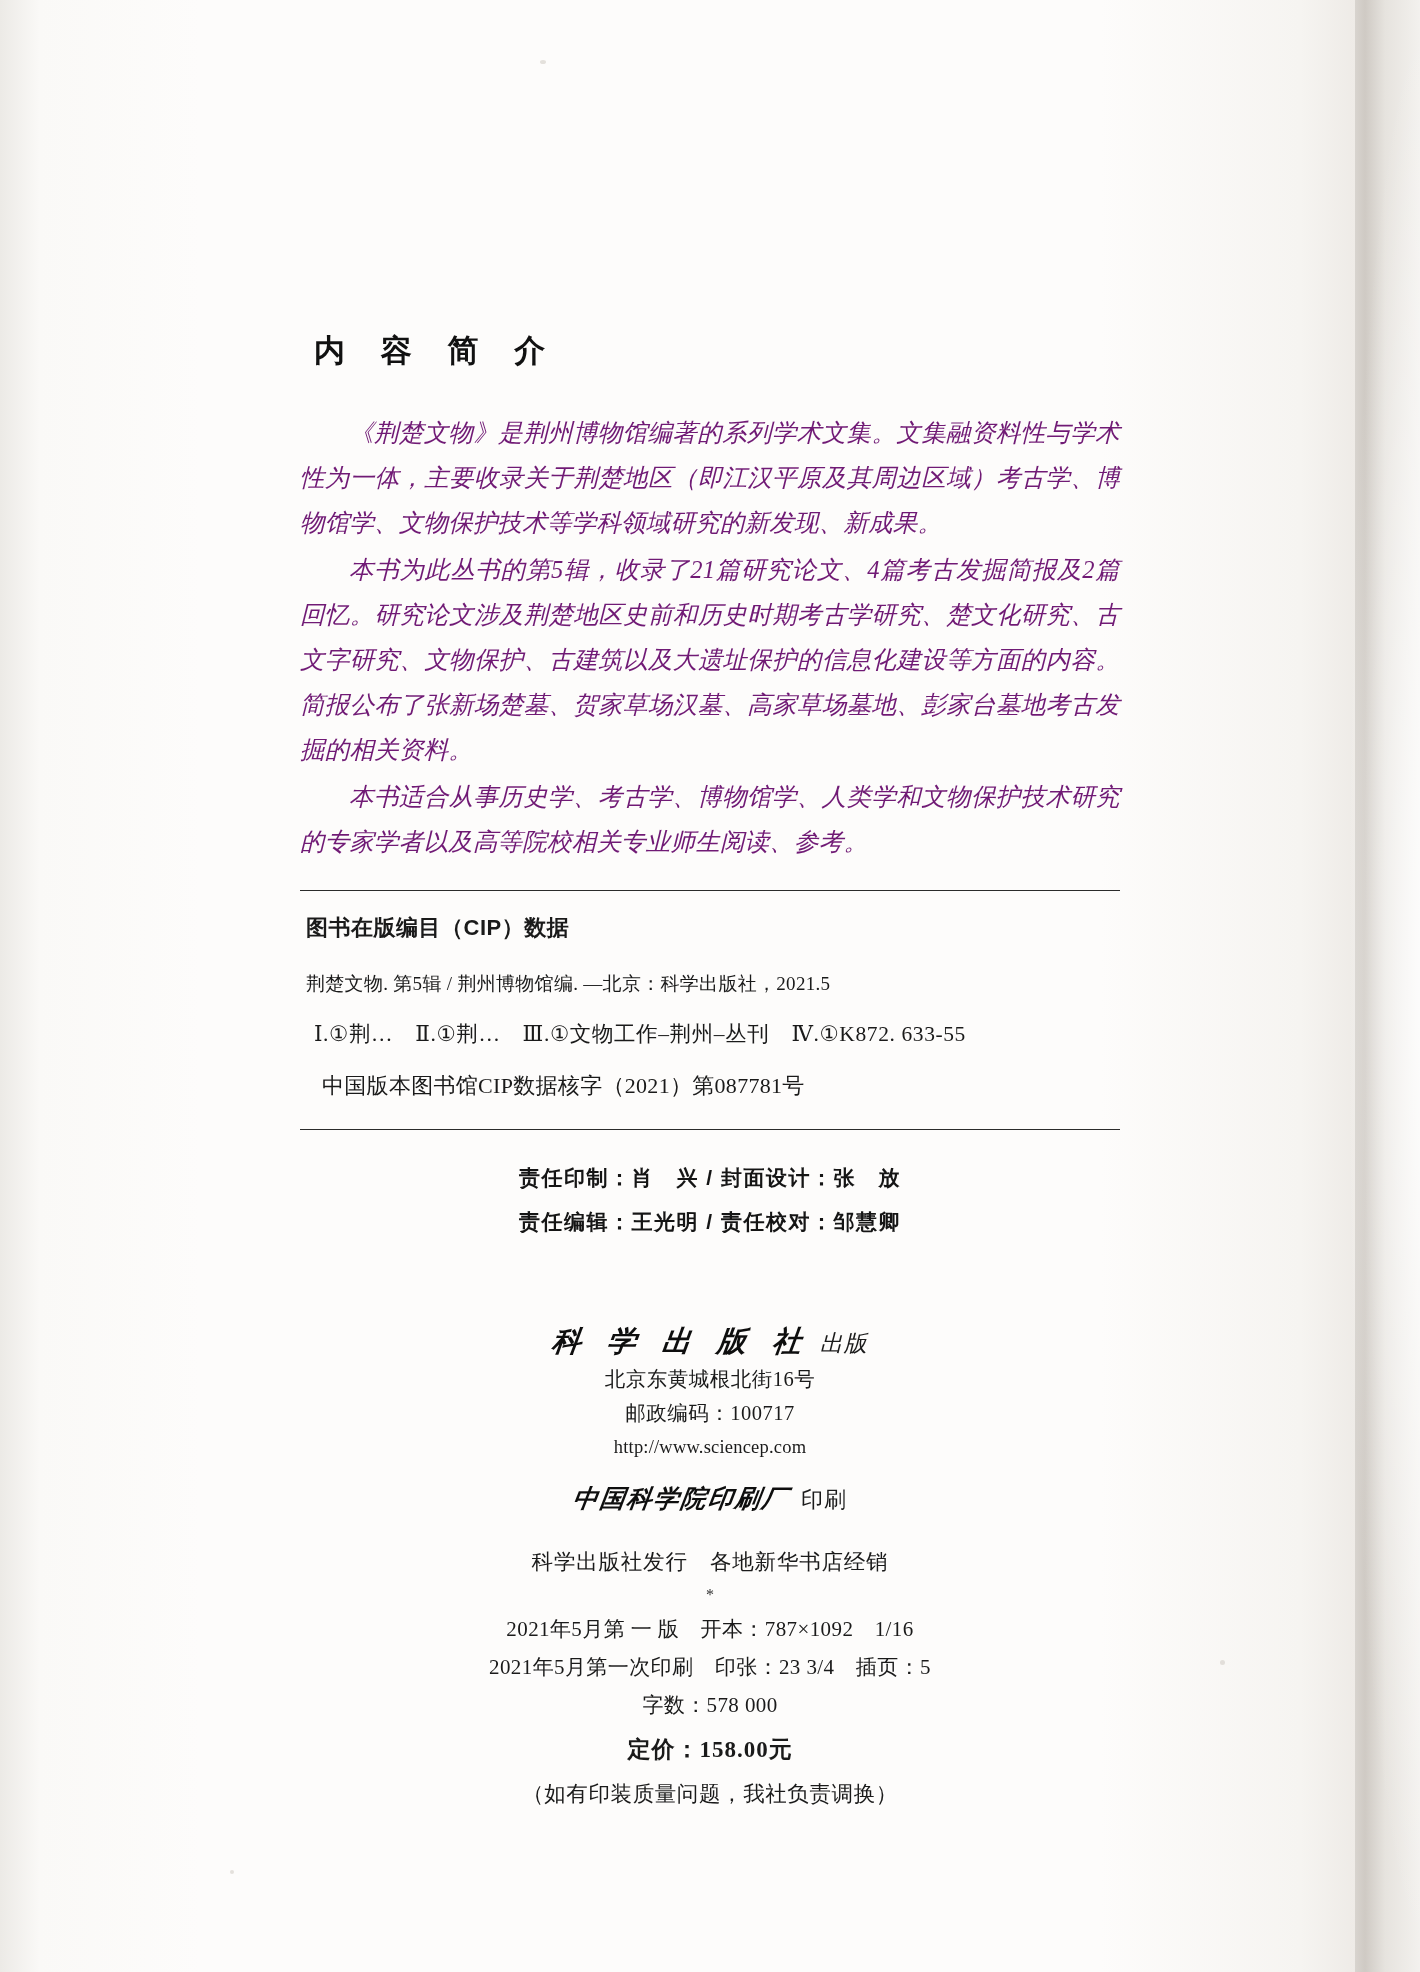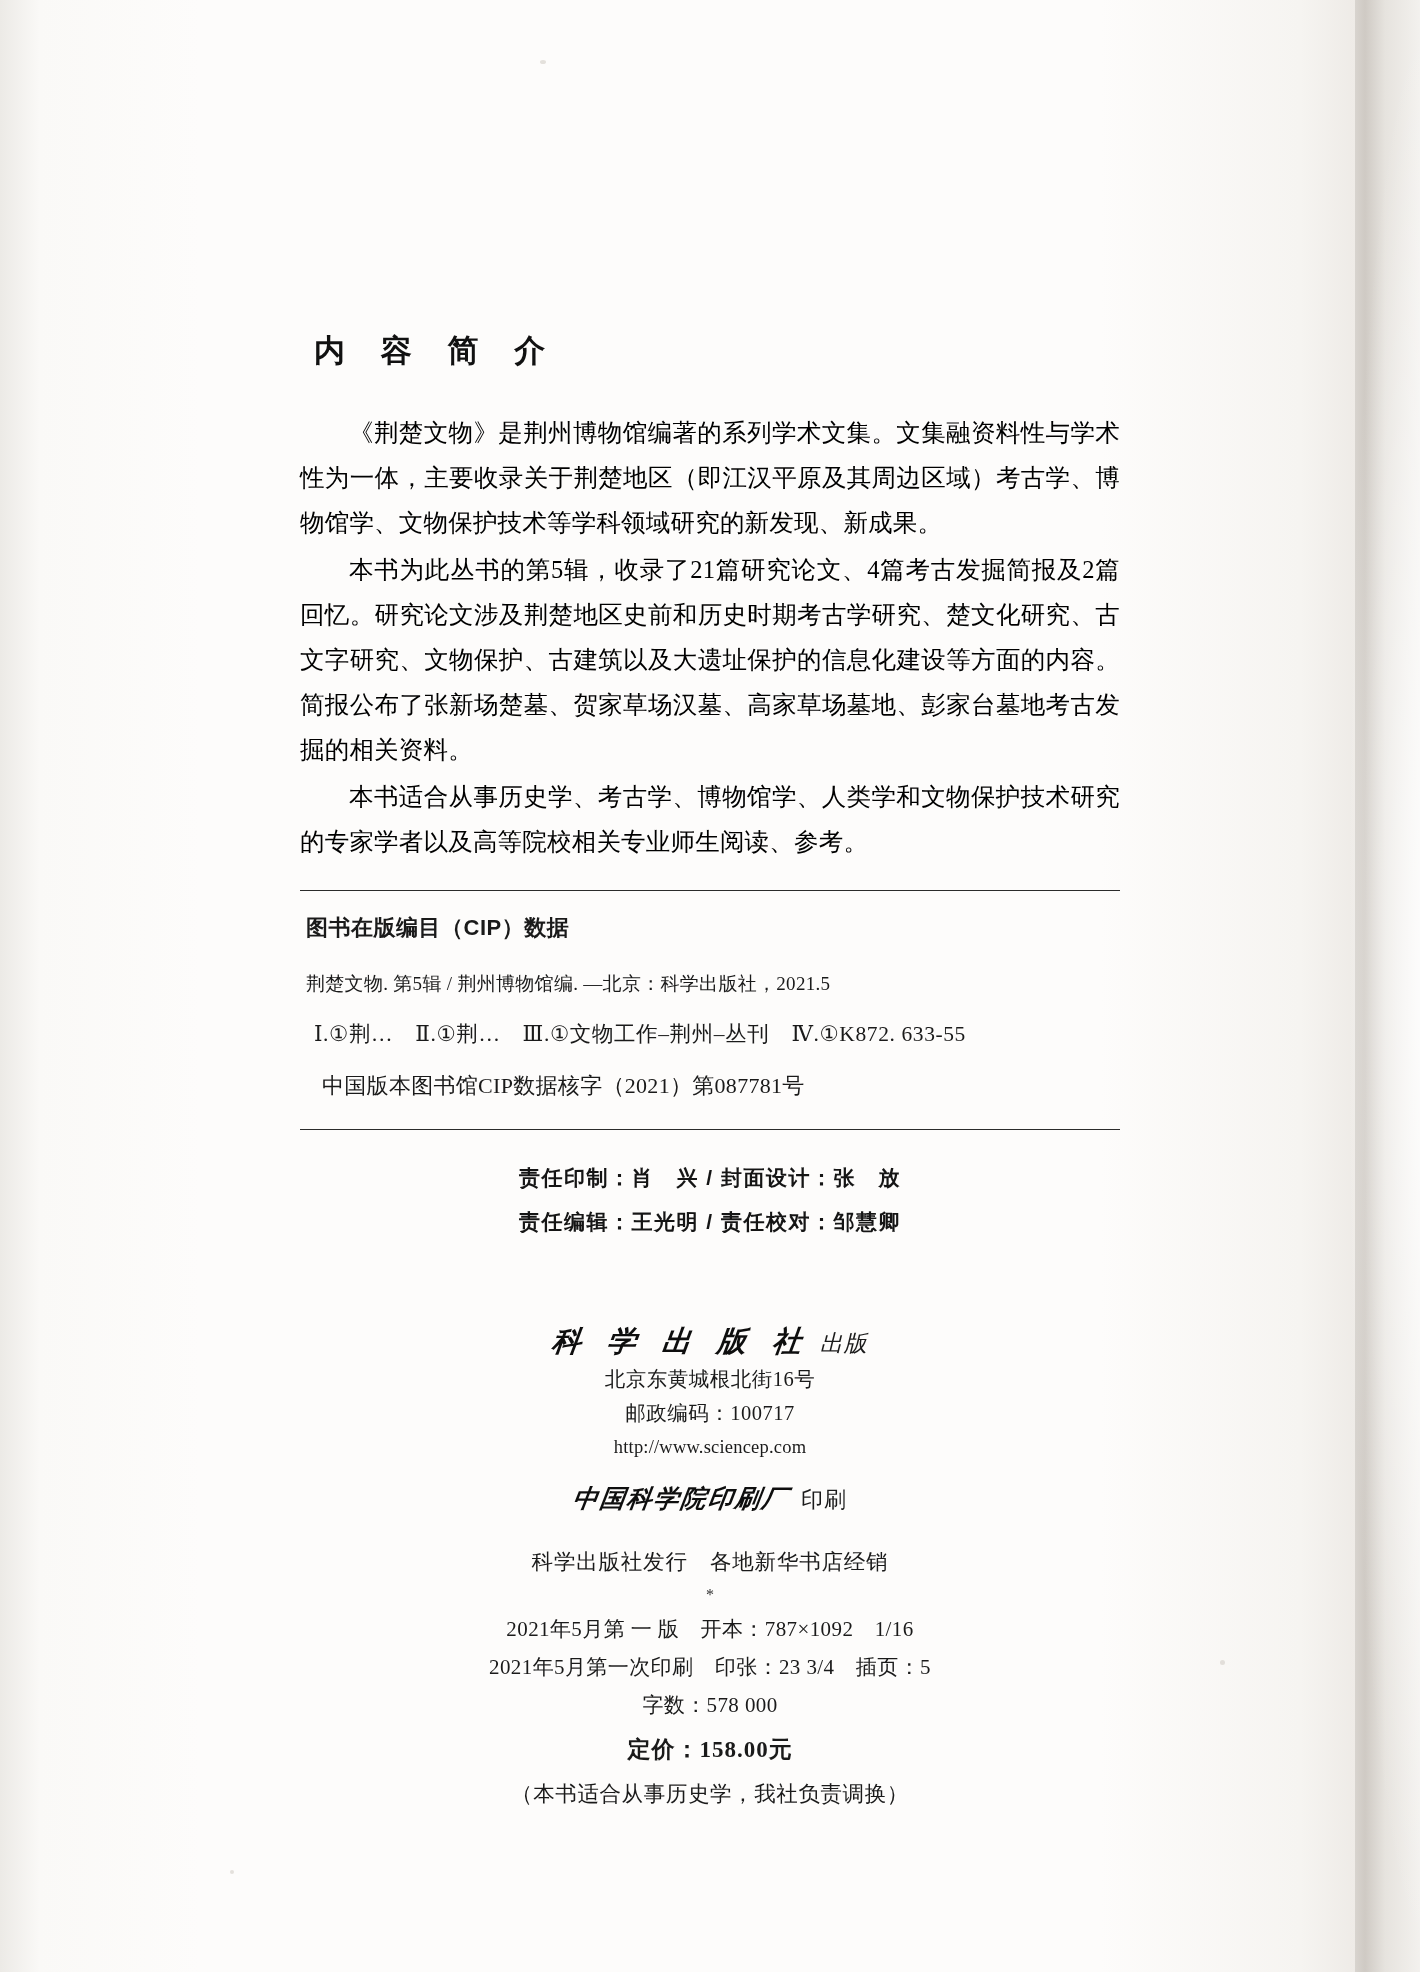--- a/index.html
+++ b/index.html
@@ -73,22 +73,23 @@
   }
 
   
   p.body {
     margin: 0 0 2px 0;
     font-size: 24.5px;
     line-height: 45px;
     text-align: justify;
     text-justify: inter-ideograph;
     text-indent: 49px;
-    color: #000000;
+    color: #701a75;
     letter-spacing: .2px;
+    font-style: italic;
   }
 
   
   .rule {
     height: 0;
     border-top: 1.6px solid #2b2b2b;
     margin: 26px 0 0 0;
   }
   .rule.thin {
     border-top: 1.3px solid #2b2b2b;
@@ -272,17 +273,17 @@
 
       <div class="distrib">科学出版社发行　各地新华书店经销</div>
 
       <div class="star">*</div>
 
       <div class="spec-line">2021年5月第 一 版　开本：787×1092　1/16</div>
       <div class="spec-line">2021年5月第一次印刷　印张：23 3/4　插页：5</div>
       <div class="spec-line">字数：578 000</div>
 
       <div class="price">定价：158.00元</div>
-      <div class="note">（本书适合从事历史学，我社负责调换）</div>
+      <div class="note">（如有印装质量问题，我社负责调换）</div>
     </div>
 
   </div>
 </div>
 
 </body></html>

